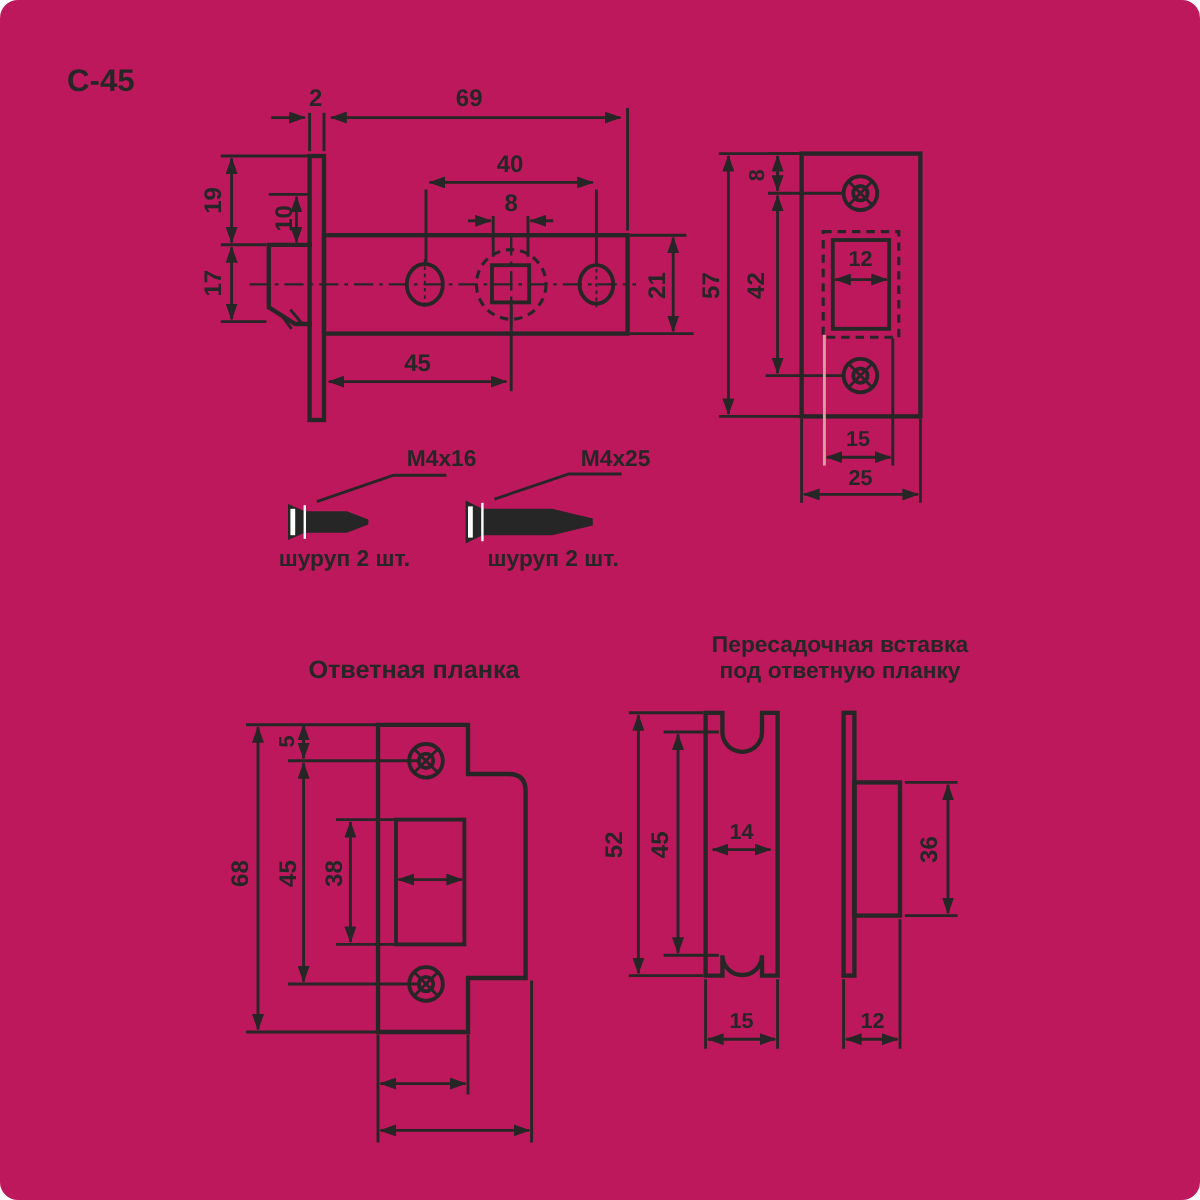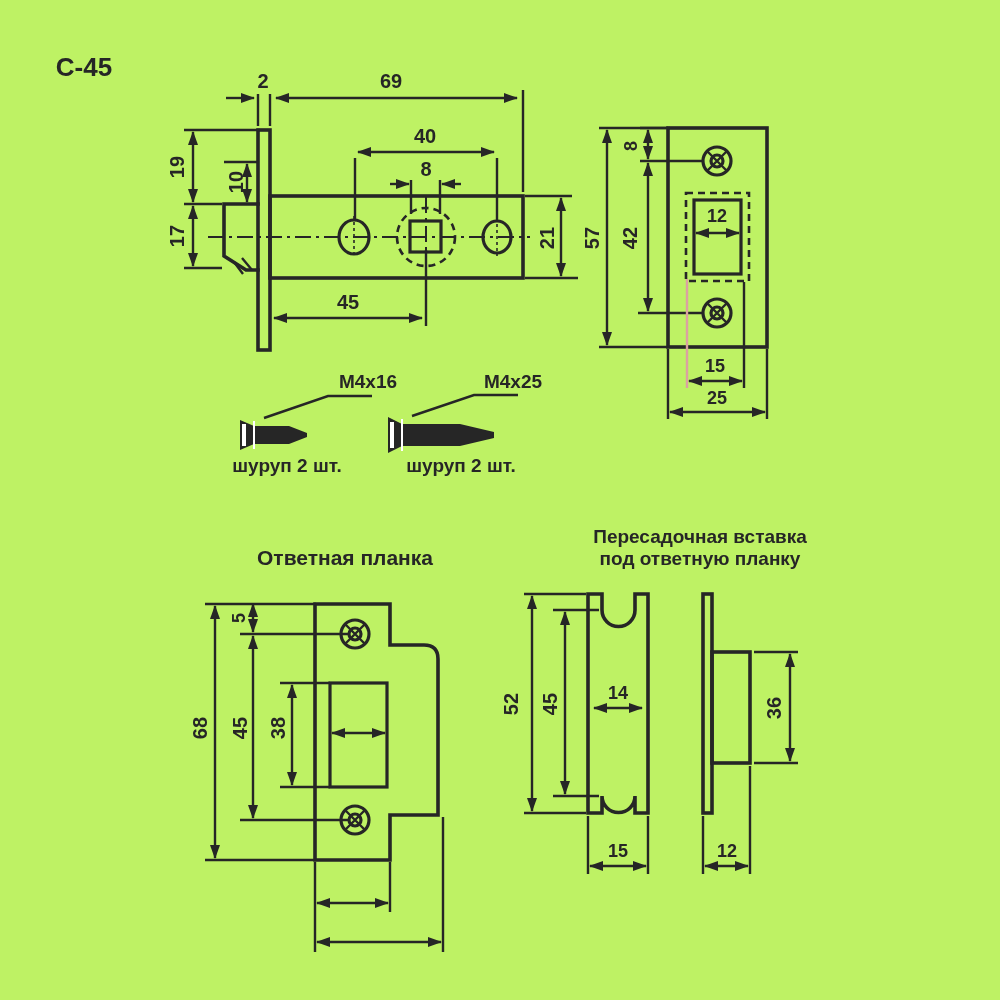--- a/index.html
+++ b/index.html
@@ -1,16 +1,16 @@
 <!DOCTYPE html>
 <html><head>
 <meta charset="utf-8">
 <style>
   html,body{margin:0;padding:0;background:#ffffff;}
-  #stage{position:relative;width:1000px;height:1000px;background:#bef264;overflow:hidden;}
+  #stage{position:relative;width:1000px;height:1000px;background:#be185d;overflow:hidden;border-radius:15px;}
   svg text{font-family:"Liberation Sans","DejaVu Sans",sans-serif;font-weight:bold;fill:#262626;}
   .t26{font-size:26px;} .t20{font-size:20px;} .t18{font-size:18px;}
   .t21{font-size:21px;} .t19{font-size:19px;}
   .ol{stroke:#262626;stroke-width:3.6;fill:none;stroke-linecap:square;}
   .ol2{stroke:#262626;stroke-width:3.2;fill:none;}
   .dim{stroke:#262626;stroke-width:2.4;fill:none;}
   .cl{stroke:#262626;stroke-width:2;fill:none;stroke-dasharray:16 5 3 5;}
   .dash{stroke:#262626;stroke-width:2.6;fill:none;stroke-dasharray:7 5;}
   .tick{stroke:#262626;stroke-width:1.6;fill:none;stroke-dasharray:3 3;}
   .accent{stroke:#dba1a1;stroke-width:2.4;fill:none;}

